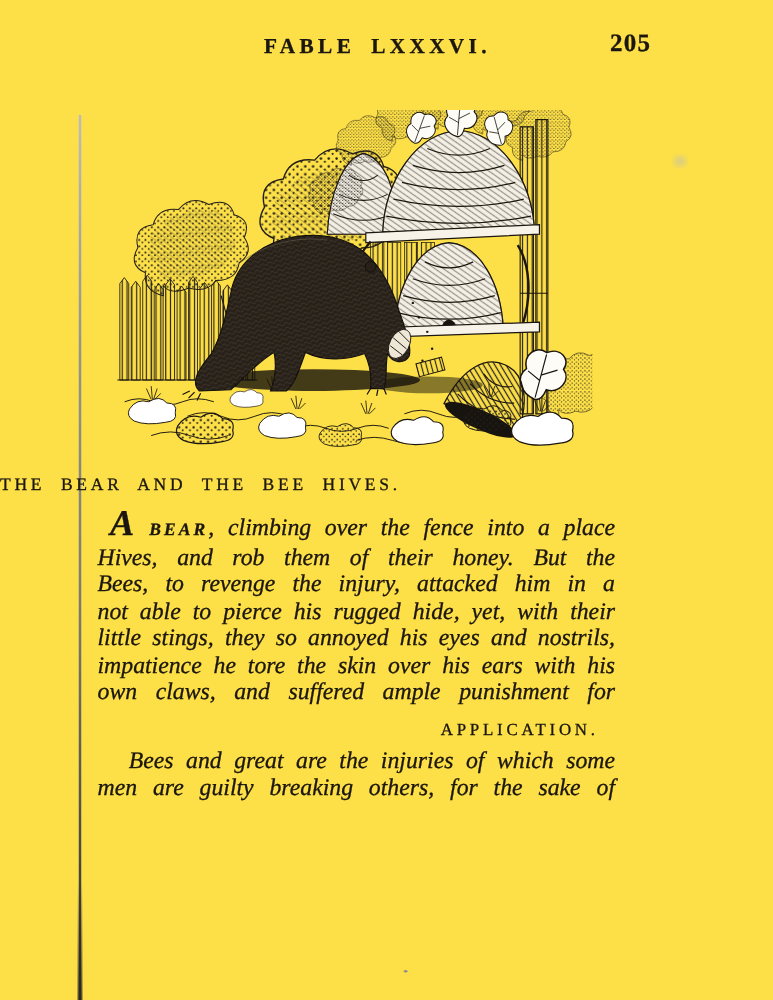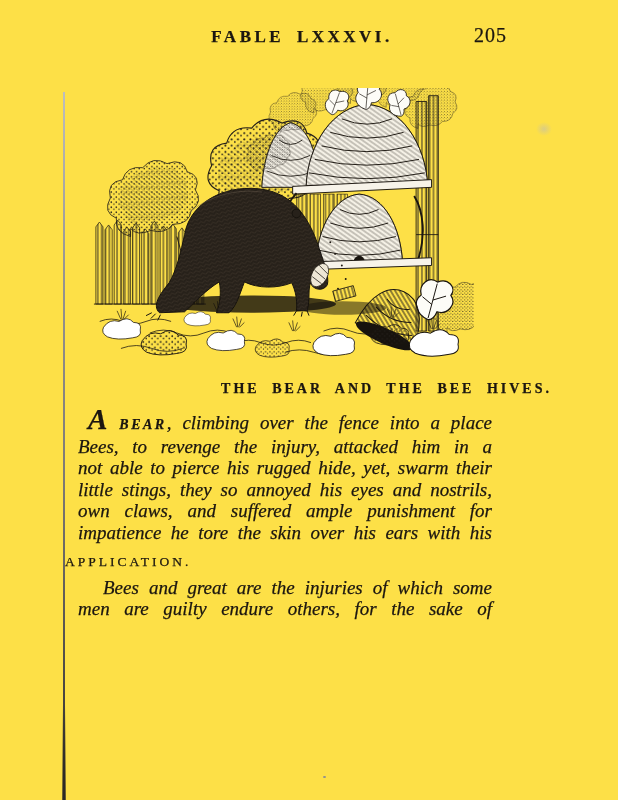--- a/index.html
+++ b/index.html
@@ -7,39 +7,39 @@
     position:relative;width:618px;height:800px;background:#fde047;
     font-family:"Liberation Serif","DejaVu Serif",serif;color:#1b1610;
     overflow:hidden;margin:0 auto;
   }
   .ink{ -webkit-text-stroke:0.25px #1b1610; }
   .header-title{
     position:absolute;top:27px;left:0;width:604px;text-align:center;
     font-size:17px;font-weight:700;letter-spacing:3.5px;word-spacing:5px;
   }
   .page-number{
-    position:absolute;top:24px;left:474px;font-size:20px;font-weight:400;letter-spacing:1px;
+    position:absolute;top:24px;left:488px;font-size:20px;font-weight:700;letter-spacing:1px;
   }
   .illustration{position:absolute;top:88px;left:92px;width:382px;height:272px;}
   .illustration svg{width:100%;height:100%;display:block;}
   .caption{
-    position:absolute;top:381px;left:0;width:552px;text-align:right;
-    font-size:14px;font-weight:700;letter-spacing:3px;word-spacing:6px;
+    position:absolute;top:381px;left:0;width:552px;text-align:left;
+    font-size:14px;font-weight:400;letter-spacing:3px;word-spacing:6px;
   }
   .fable{
     position:absolute;top:409px;left:78px;width:414px;
     font-size:19px;line-height:21.5px;
   }
   .bodyline{min-height:21.5px;font-style:italic;}
   .just{text-align:justify;text-align-last:justify;}
   .firstline{text-indent:10px;}
   .initcap{font-size:29px;font-weight:700;letter-spacing:1px;}
   .smallcaps{font-size:14px;letter-spacing:2.5px;font-weight:600;}
   .app-head{
-    margin-top:8px;margin-bottom:4px;text-align:left;
+    margin-top:8px;margin-bottom:4px;text-align:right;
     font-size:13.5px;letter-spacing:3px;word-spacing:3px;
     transform:translateX(-13px);
   }
   .indented{text-indent:25px;}
   .gutter{
     position:absolute;left:63px;top:92px;width:2px;height:708px;
     background:linear-gradient(to bottom,#bdbdbd 0%,#979592 25%,#7d7974 55%,#4a4641 85%,#26231f 100%);
   }
   .gutter::after{
     content:"";position:absolute;bottom:0;left:-1px;width:4px;height:95px;
@@ -230,26 +230,27 @@
           <rect x="-2" y="-2" width="22" height="11" fill="url(#pv)" stroke="#1b1610" stroke-width="0.8"></rect>
         </g>
       </g>
     </svg>
   </div>
 
   <div class="caption ink">THE BEAR AND THE BEE HIVES.</div>
 
   <div class="fable ink">
     <div class="bodyline just firstline"><span class="initcap">A</span> <span class="smallcaps">BEAR</span><span>, climbing over the fence into a place</span></div>
+    <div class="bodyline just">Hives, and rob them of their honey.  But the</div>
     <div class="bodyline just">Bees, to revenge the injury, attacked him in a</div>
-    <div class="bodyline just">not able to pierce his rugged hide, yet, swarm their</div>
+    <div class="bodyline just">not able to pierce his rugged hide, yet, with their</div>
     <div class="bodyline just">little stings, they so annoyed his eyes and nostrils,</div>
+    <div class="bodyline just">impatience he tore the skin over his ears with his</div>
     <div class="bodyline just">own claws, and suffered ample punishment for</div>
-    <div class="bodyline just">impatience he tore the skin over his ears with his</div>
 
     <div class="app-head">APPLICATION.</div>
     <div class="bodyline just indented">Bees and great are the injuries of which some</div>
-    <div class="bodyline just">men are guilty endure others, for the sake of</div>
+    <div class="bodyline just">men are guilty breaking others, for the sake of</div>
   </div>
 
   <div class="smudge"></div>
   <div class="speck"></div>
 </div>
 
 </body></html>

